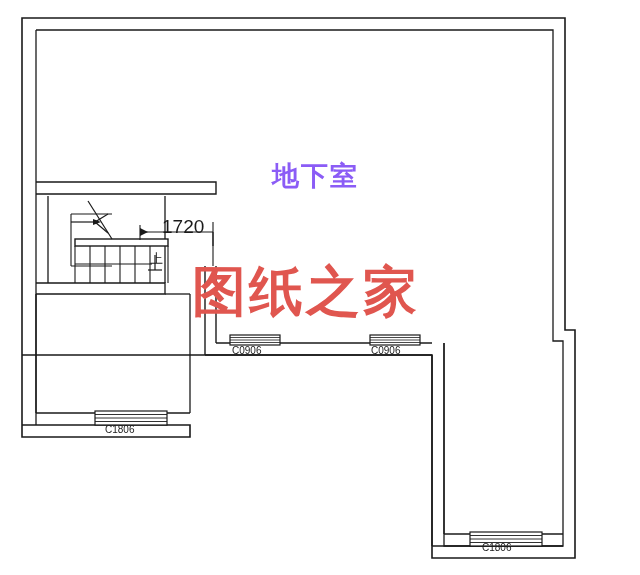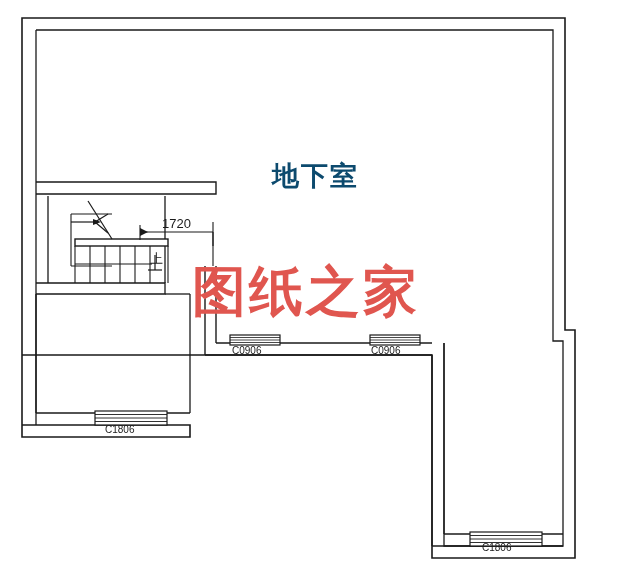--- a/index.html
+++ b/index.html
@@ -24,42 +24,42 @@
     width: 640px;
     height: 575px;
   }
   .room-title {
     position: absolute;
     left: 272px;
     top: 158px;
     font-family: "DejaVu Sans", sans-serif;
     font-size: 27px;
     font-weight: 700;
-    color: #0c4a6e;
+    color: #8b5cf6;
     letter-spacing: 2px;
     white-space: nowrap;
   }
   .watermark {
     position: absolute;
     left: 192px;
     top: 256px;
     font-family: "DejaVu Serif", serif;
     font-size: 54px;
     font-weight: 700;
     color: #e0564f;
     letter-spacing: 3px;
     white-space: nowrap;
     text-align: center;
   }
   .dim-text {
     position: absolute;
     left: 162px;
     top: 216px;
     font-family: "Liberation Sans", sans-serif;
-    font-size: 13px;
+    font-size: 19px;
     color: #1a1a1a;
     white-space: nowrap;
     text-align: center;
   }
   .win-label {
     position: absolute;
     font-family: "Liberation Sans", sans-serif;
     font-size: 10px;
     color: #1a1a1a;
     white-space: nowrap;

